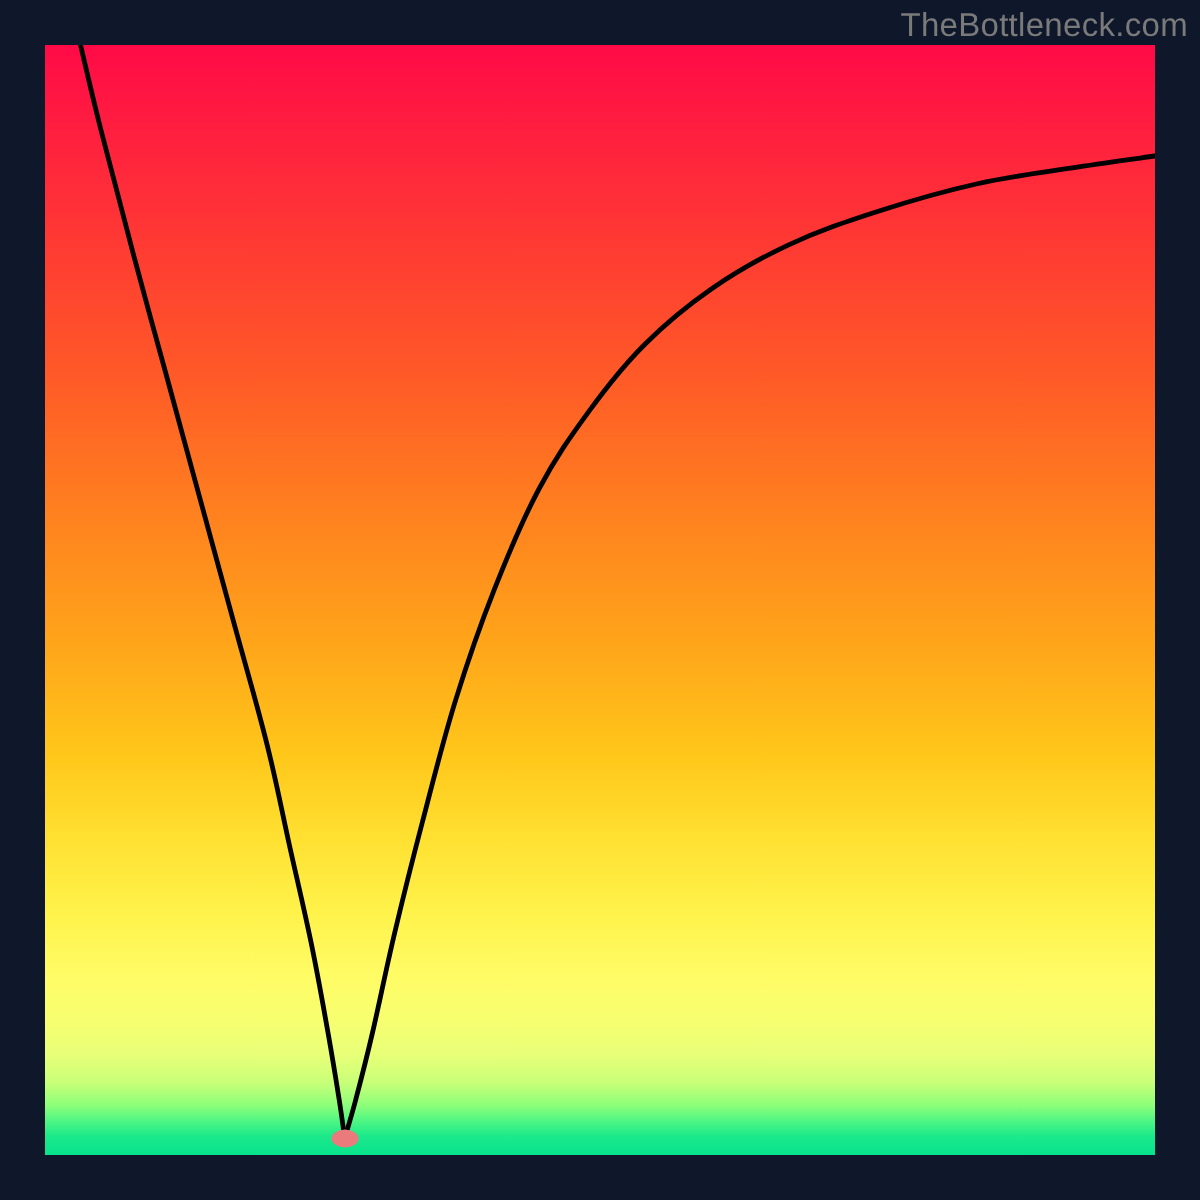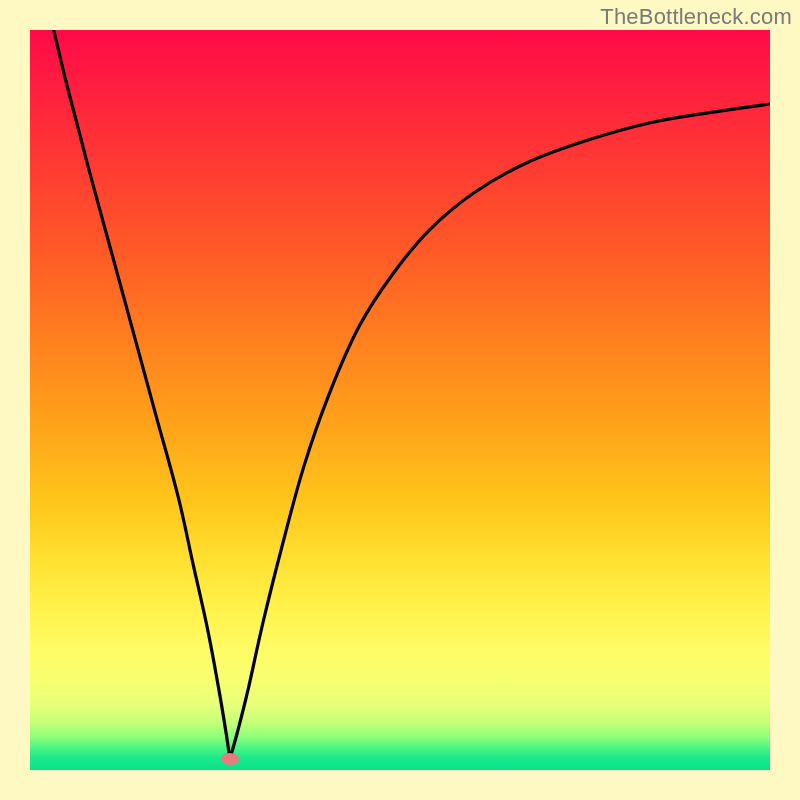--- a/index.html
+++ b/index.html
@@ -8,21 +8,21 @@
     width: 800px;
     height: 800px;
     background: #000000;
     overflow: hidden;
     font-family: Arial, Helvetica, sans-serif;
   }
   .frame {
     position: relative;
     width: 800px;
     height: 800px;
-    background: #fef9c3;
+    background: #0f172a;
   }
   .plot-area {
     position: absolute;
     left: 30px;
     top: 30px;
     width: 740px;
     height: 740px;
     
     background: linear-gradient(to bottom,
       #ff0a47 0%,

